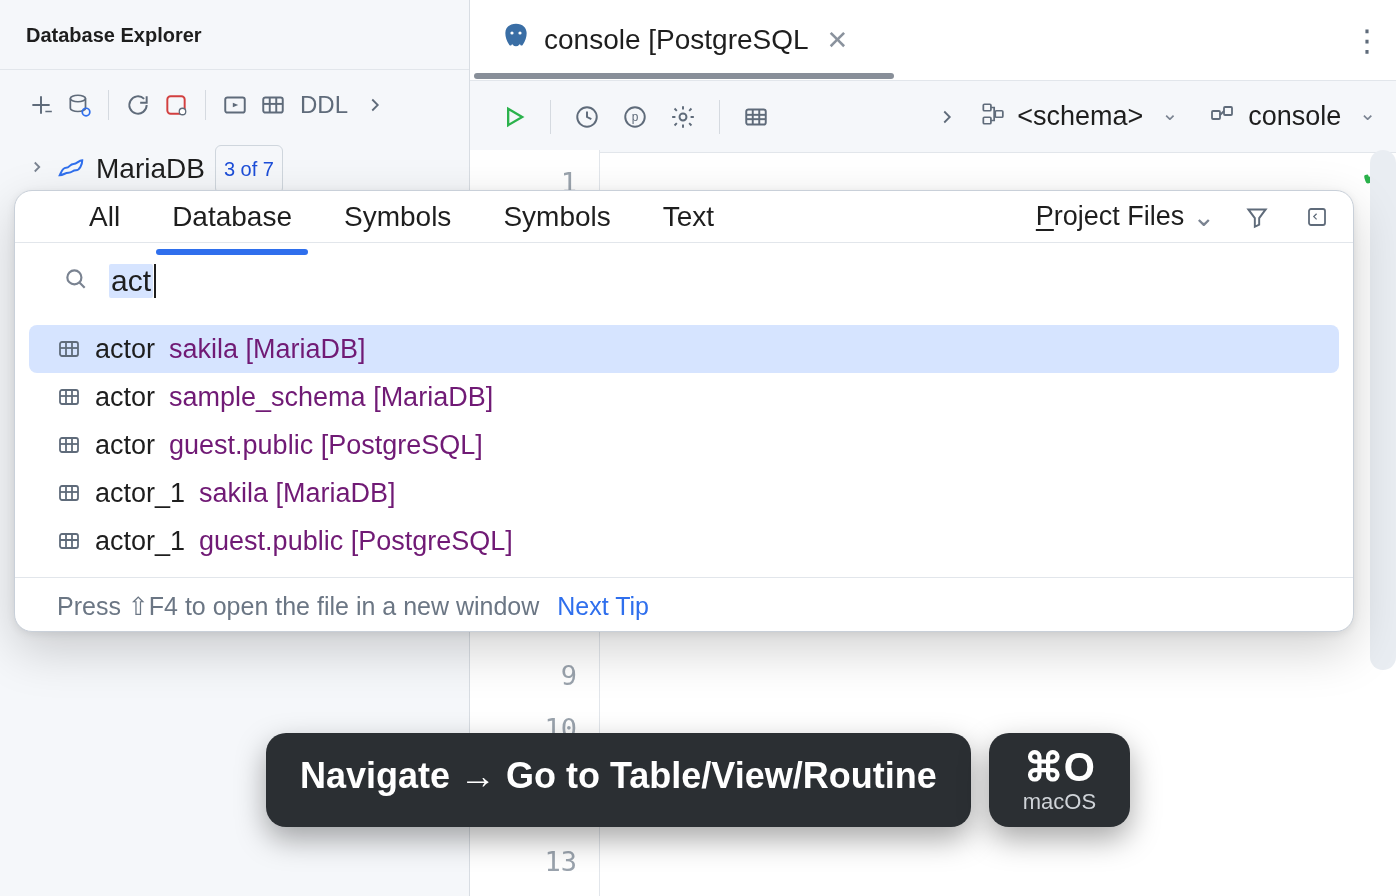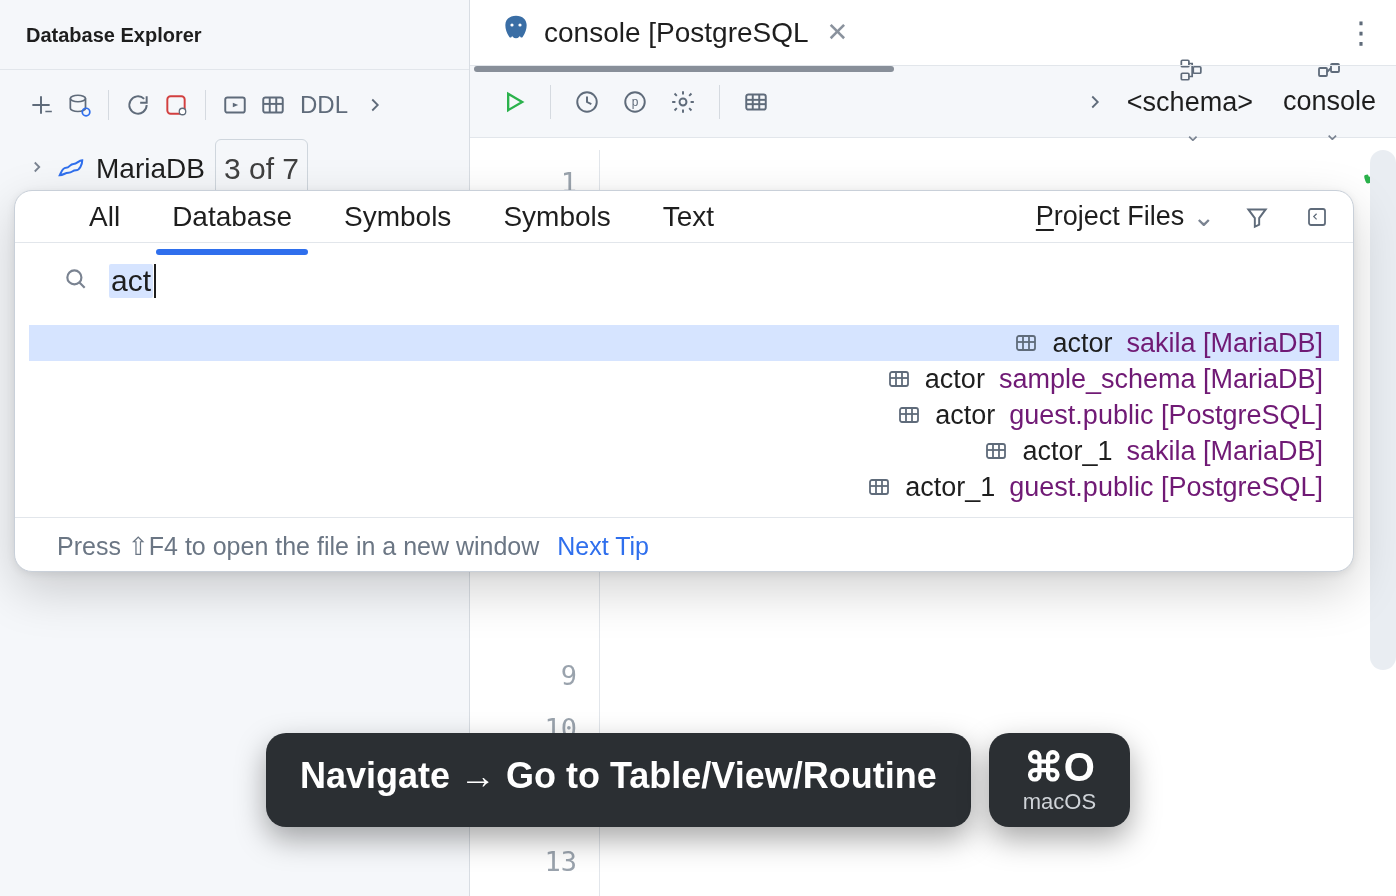--- a/index.html
+++ b/index.html
@@ -58,39 +58,39 @@
     font-size: 28px;
   }
   .tree-row {
     display: flex; align-items: center; gap: 10px;
     height: 46px;
   }
   .tree-chevron { color: #7a8391; font-size: 22px; }
   .tree-icon svg { display:block; }
   .tree-label { color: #1e1e1e; }
   .tree-badge {
-    font-size: 30px;
-    color: #404040;
+    font-size: 20px;
+    color: #1d4ed8;
     border: 1px solid #cfd6dd;
     border-radius: 6px;
     padding: 12px 8px;
   }
 
   
   .editor {
     position: absolute;
     left: 470px; top: 0;
     right: 0; height: 896px;
     background: #fff;
   }
   .tabbar {
-    height: 66px;
+    height: 81px;
     display: flex; align-items: center;
     border-bottom: 1px solid #e2e6eb;
-    padding: 0 10px 0 18px;
+    padding: 0 4px 0 18px;
     gap: 8px;
     position: relative;
   }
   .tab {
     display: flex; align-items: center; gap: 12px;
     height: 76px; padding: 0 12px;
     font-size: 28px; color: #1e1e1e;
     position: relative;
   }
   .tab-underline {
@@ -124,23 +124,23 @@
     color: #5f6b7a;
     border-radius: 6px; cursor: pointer;
   }
   .ed-sep {
     width: 1px; height: 34px;
     background: #d5dae0;
     margin: 0 10px;
   }
   .ed-spacer { flex: 1; }
   .ed-combo {
-    display: flex; align-items: center; gap: 4px;
+    display: flex; align-items: flex-start; gap: 12px;
     font-size: 27px; color: #1e1e1e;
-    padding: 0 6px; cursor: pointer; flex-direction: column;
+    padding: 0 6px; cursor: pointer;
   }
   .ed-combo .chev { color: #7a8391; font-size: 20px; margin-left:6px;}
 
   .gutter {
     position: absolute;
     left: 470px; top: 150px;
     width: 130px; bottom: 0;
     background: #fff;
     border-right: 1px solid #e2e6eb;
     text-align: right;
@@ -242,26 +242,25 @@
   .caret-line {
     width: 2px; height: 34px; background: #1e1e1e;
     margin-left: 1px;
   }
 
   .results {
     padding: 6px 14px 12px 14px;
   }
   .res {
     display: flex; align-items: center; gap: 14px;
-    height: 36px;
+    height: 48px;
     padding: 0 16px 0 28px;
-    border-radius: 0;
+    border-radius: 8px;
     font-size: 27px;
     cursor: pointer;
-    justify-content: flex-end;
   }
   .res.selected { background: #d6e4ff; }
   .res .ticon { color: #5f6b7a; display:flex; }
   .res .rmain { color: #1e1e1e; }
   .res .rctx { color: #701a75; }
 
   .popup-footer {
     border-top: 1px solid #e2e6eb;
     padding: 14px 30px 10px 42px;
     display: flex; align-items: center; gap: 18px;

